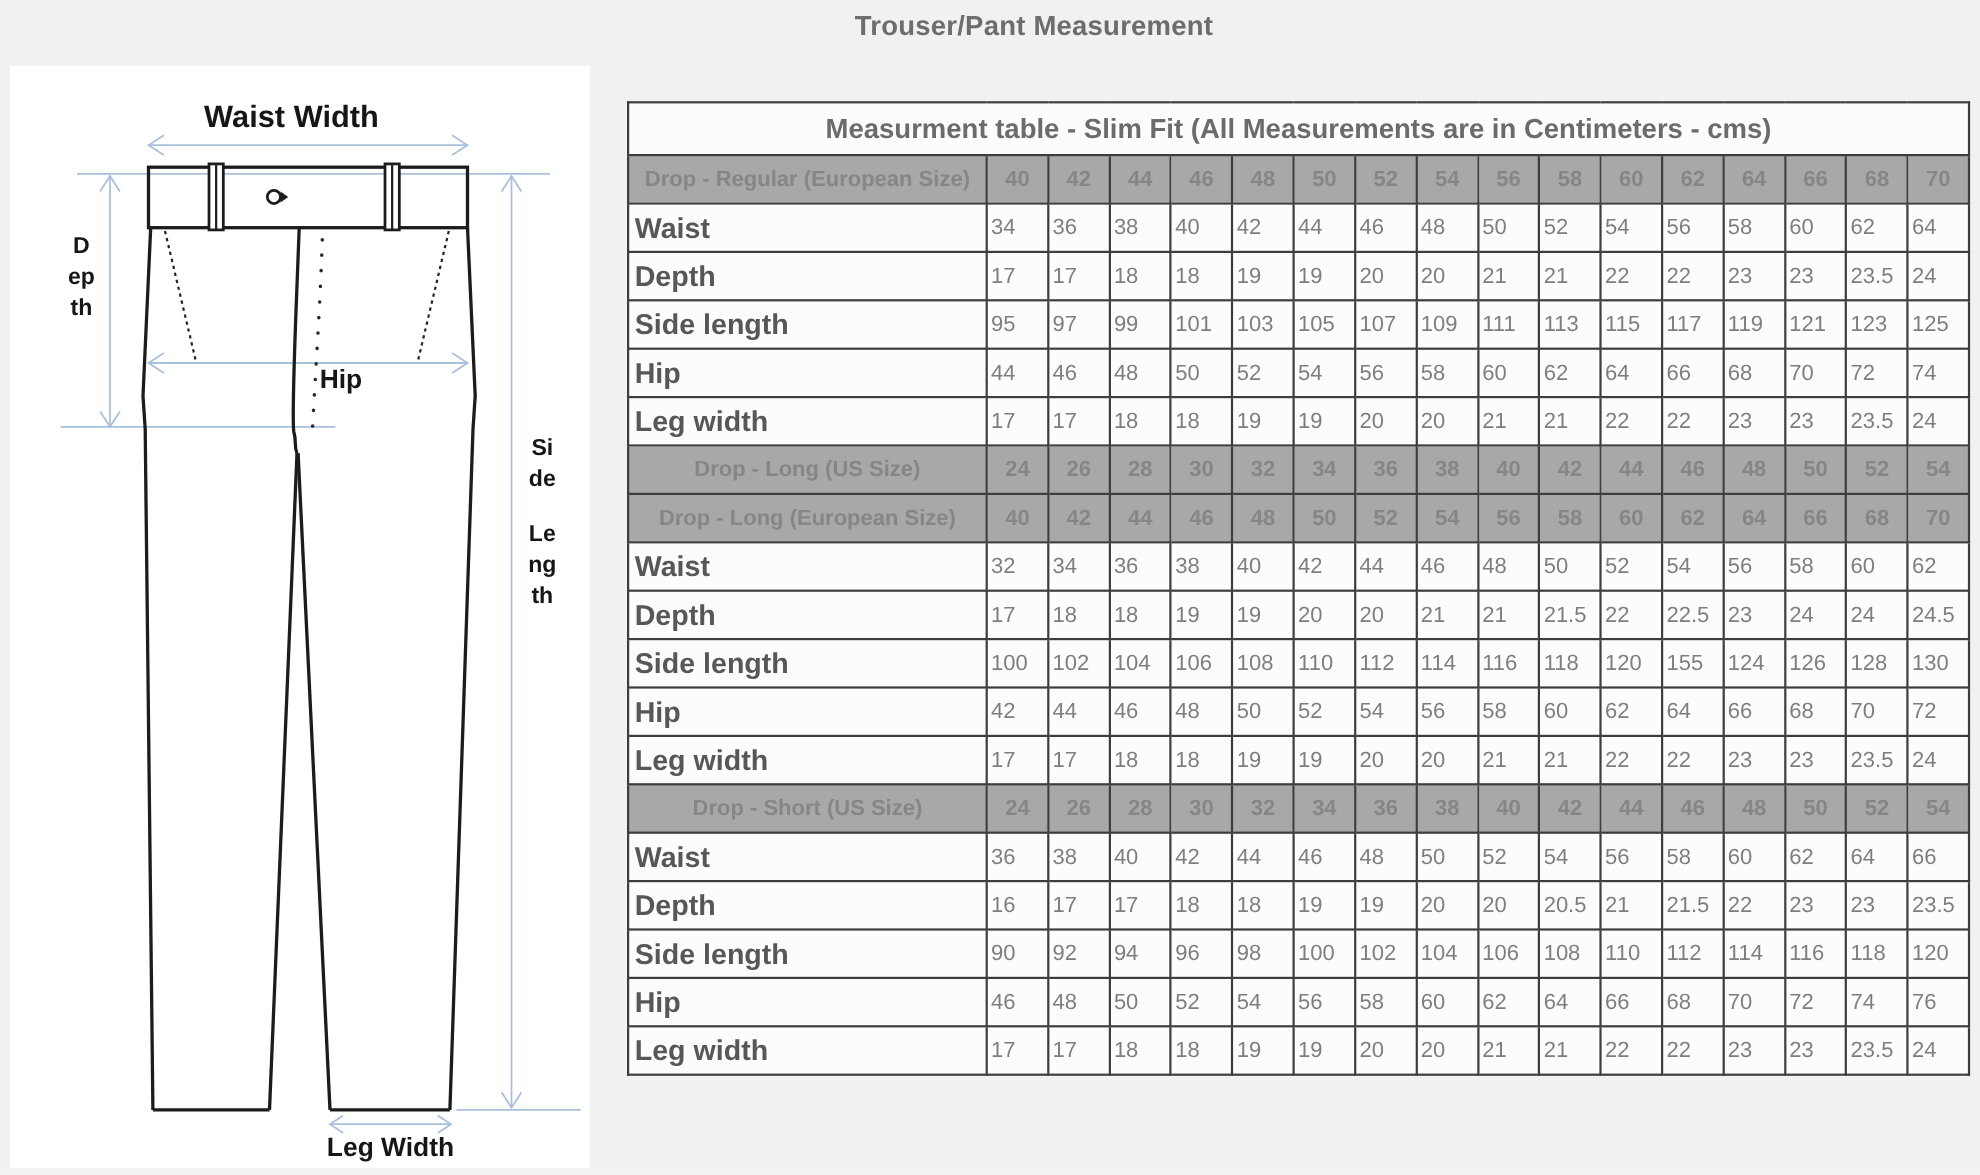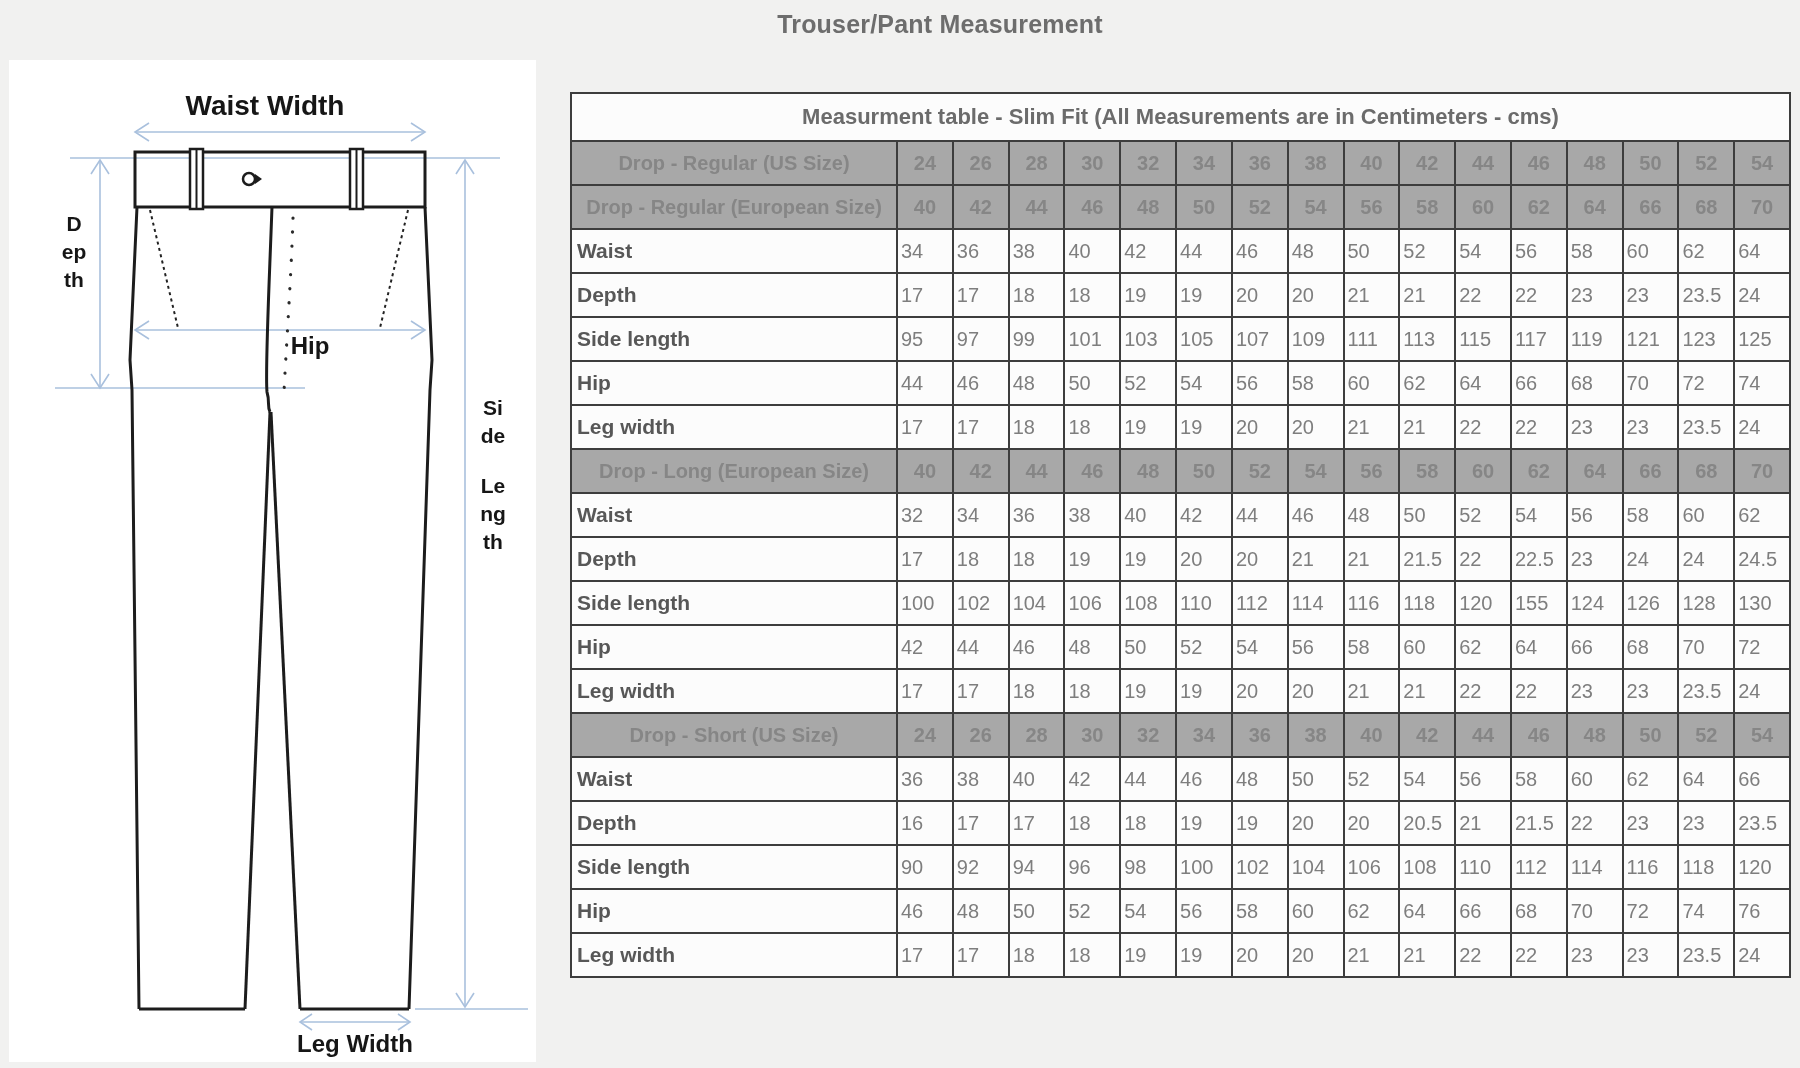--- a/index.html
+++ b/index.html
@@ -41,29 +41,29 @@
   }
   col.label-col { width:326px; }
   th, td {
     border:2px solid #3d3d3d;
     height:44px;
     overflow:hidden; white-space:nowrap;
     font-weight:normal;
   }
   .table-title {
     height:48px; background:#fcfcfc;
-    font-size:22px; font-weight:bold; color:#6b6b6b; text-align:center;margin-left:28px;
+    font-size:25px; font-weight:bold; color:#6b6b6b; text-align:center;margin-left:28px;
   }
   .h-cell {
     background:#a8a8a8; color:#868686;
     font-weight:bold; font-size:20px; text-align:center;
   }
   .m-label {
     background:#fcfcfc; color:#575757;
-    font-weight:bold; font-size:21px; text-align:left; padding-left:5px;
+    font-weight:bold; font-size:26px; text-align:left; padding-left:5px;
   }
   .m-value {
     background:#fcfcfc; color:#7e7e7e;
     font-size:20px; text-align:left; padding-left:3px;
   }
 </style>
 </head>
 <body>
 
 <div class="page-title">Trouser/Pant Measurement</div>
@@ -165,39 +165,20 @@
         <col>
         <col>
         <col>
     </colgroup>
     <thead>
       <tr>
         <th colspan="17" class="table-title">Measurment table - Slim Fit (All Measurements are in Centimeters - cms)</th>
       </tr>
     </thead>
     <tbody>
-        <tr>
-          <th class="h-cell">Drop - Regular (US Size)</th>
-          <th class="h-cell">24</th>
-          <th class="h-cell">26</th>
-          <th class="h-cell">28</th>
-          <th class="h-cell">30</th>
-          <th class="h-cell">32</th>
-          <th class="h-cell">34</th>
-          <th class="h-cell">36</th>
-          <th class="h-cell">38</th>
-          <th class="h-cell">40</th>
-          <th class="h-cell">42</th>
-          <th class="h-cell">44</th>
-          <th class="h-cell">46</th>
-          <th class="h-cell">48</th>
-          <th class="h-cell">50</th>
-          <th class="h-cell">52</th>
-          <th class="h-cell">54</th>
-        </tr>
         <tr>
           <th class="h-cell">Drop - Regular (European Size)</th>
           <th class="h-cell">40</th>
           <th class="h-cell">42</th>
           <th class="h-cell">44</th>
           <th class="h-cell">46</th>
           <th class="h-cell">48</th>
           <th class="h-cell">50</th>
           <th class="h-cell">52</th>
           <th class="h-cell">54</th>
@@ -299,20 +280,39 @@
           <td class="m-value">21</td>
           <td class="m-value">21</td>
           <td class="m-value">22</td>
           <td class="m-value">22</td>
           <td class="m-value">23</td>
           <td class="m-value">23</td>
           <td class="m-value">23.5</td>
           <td class="m-value">24</td>
         </tr>
         <tr>
+          <th class="h-cell">Drop - Long (US Size)</th>
+          <th class="h-cell">24</th>
+          <th class="h-cell">26</th>
+          <th class="h-cell">28</th>
+          <th class="h-cell">30</th>
+          <th class="h-cell">32</th>
+          <th class="h-cell">34</th>
+          <th class="h-cell">36</th>
+          <th class="h-cell">38</th>
+          <th class="h-cell">40</th>
+          <th class="h-cell">42</th>
+          <th class="h-cell">44</th>
+          <th class="h-cell">46</th>
+          <th class="h-cell">48</th>
+          <th class="h-cell">50</th>
+          <th class="h-cell">52</th>
+          <th class="h-cell">54</th>
+        </tr>
+        <tr>
           <th class="h-cell">Drop - Long (European Size)</th>
           <th class="h-cell">40</th>
           <th class="h-cell">42</th>
           <th class="h-cell">44</th>
           <th class="h-cell">46</th>
           <th class="h-cell">48</th>
           <th class="h-cell">50</th>
           <th class="h-cell">52</th>
           <th class="h-cell">54</th>
           <th class="h-cell">56</th>

